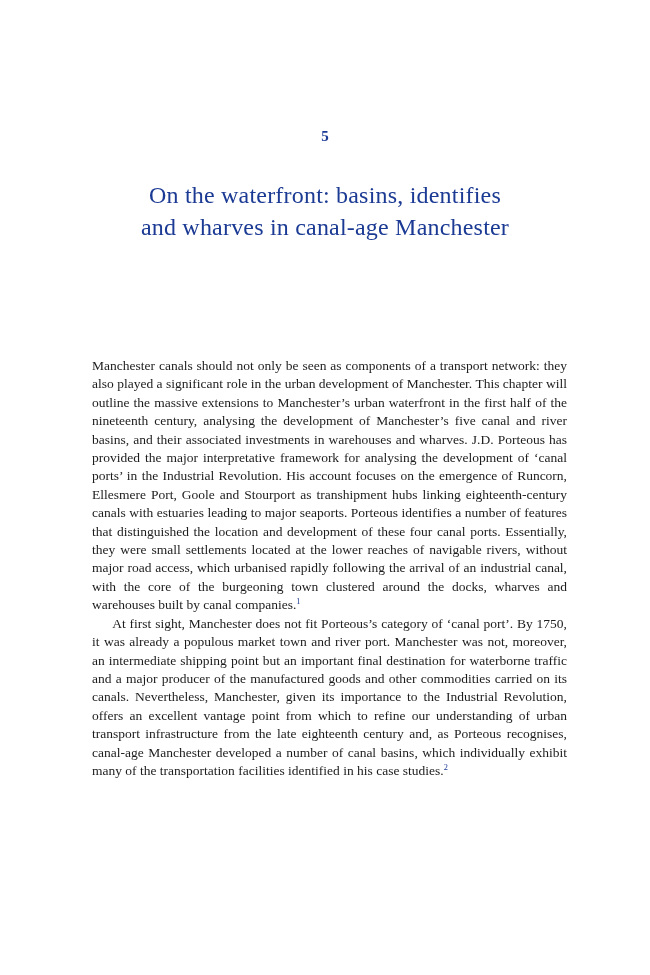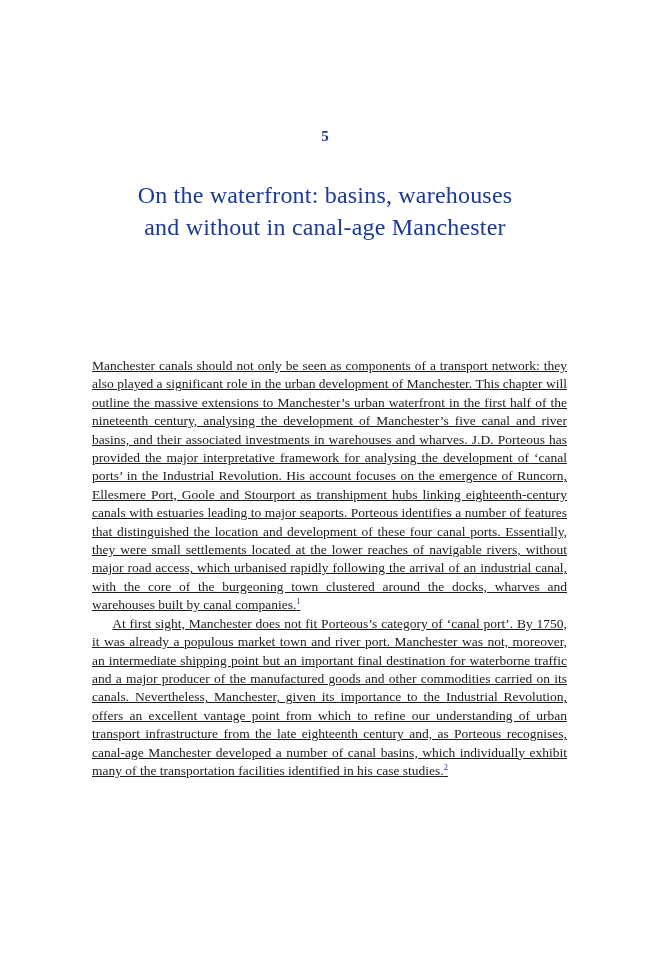--- a/index.html
+++ b/index.html
@@ -35,21 +35,20 @@
   }
   .chapter-title .title-line {
     display: block;
   }
   .body-text {
     margin: 114px 0 0 92px;
     width: 475px;
     font-size: 13.5px;
     line-height: 18.4px;
     text-align: justify;
-    text-decoration: underline;
   }
   .body-text p {
     margin: 0;
     padding: 0;
   }
   .body-text p.indent {
     text-indent: 1.5em;
   }
   sup.footnote {
     font-size: 0.62em;
@@ -59,22 +58,22 @@
   }
 </style>
 </head>
 <body>
 
 <div class="page">
 
   <div class="chapter-number">5</div>
 
   <h1 class="chapter-title">
-    <span class="title-line">On the waterfront: basins, warehouses</span>
-    <span class="title-line">and without in canal-age Manchester</span>
+    <span class="title-line">On the waterfront: basins, identifies</span>
+    <span class="title-line">and wharves in canal-age Manchester</span>
   </h1>
 
   <div class="body-text">
 
     <p><span>Manchester canals should not only be seen as components of a transport network: they also played a significant role in the urban development of Manchester. This chapter will outline the massive extensions to Manchester’s urban waterfront in the first half of the nineteenth century, analysing the development of Manchester’s five canal and river basins, and their associated investments in warehouses and wharves. J.D. Porteous has provided the major interpretative framework for analysing the development of ‘canal ports’ in the Industrial Revolution. His account focuses on the emergence of Runcorn, Ellesmere Port, Goole and Stourport as transhipment hubs linking eighteenth-century canals with estuaries leading to major seaports. Porteous identifies a number of features that distinguished the location and development of these four canal ports. Essentially, they were small settlements located at the lower reaches of navigable rivers, without major road access, which urbanised rapidly following the arrival of an industrial canal, with the core of the burgeoning town clustered around the docks, wharves and warehouses built by canal companies.</span><sup class="footnote">1</sup></p>
 
     <p class="indent"><span>At first sight, Manchester does not fit Porteous’s category of ‘canal port’. By 1750, it was already a populous market town and river port. Manchester was not, moreover, an intermediate shipping point but an important final destination for waterborne traffic and a major producer of the manufactured goods and other commodities carried on its canals. Nevertheless, Manchester, given its importance to the Industrial Revolution, offers an excellent vantage point from which to refine our understanding of urban transport infrastructure from the late eighteenth century and, as Porteous recognises, canal-age Manchester developed a number of canal basins, which individually exhibit many of the transportation facilities identified in his case studies.</span><sup class="footnote">2</sup></p>
 
 
   </div>

